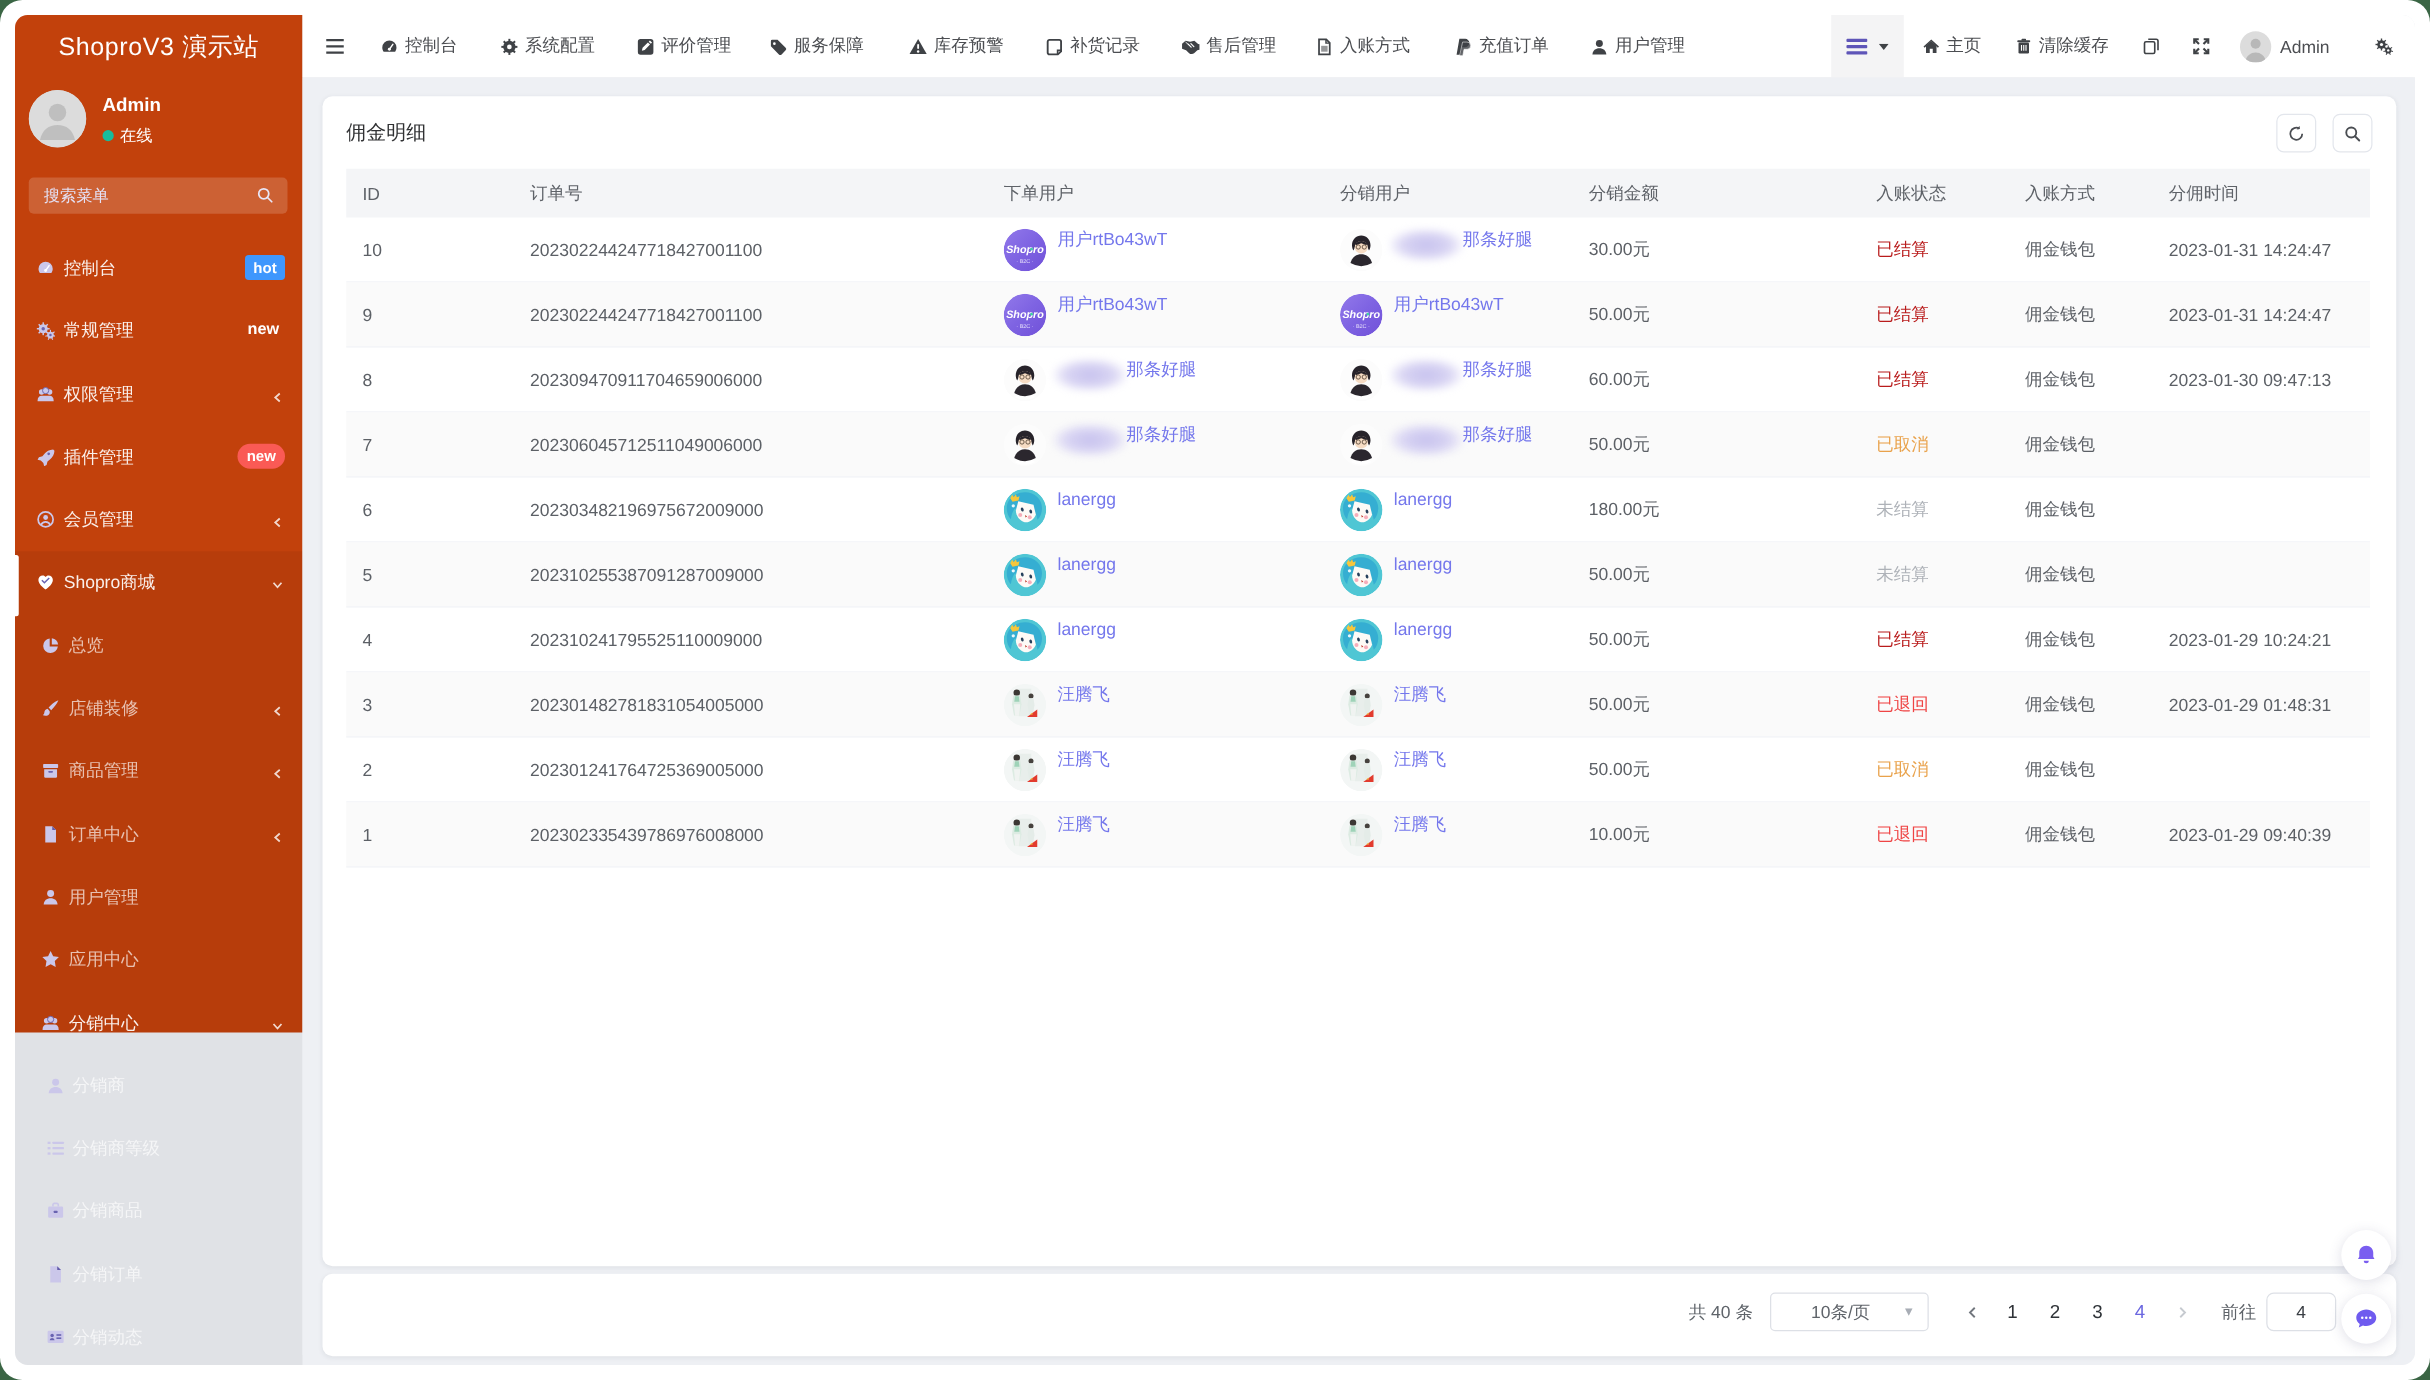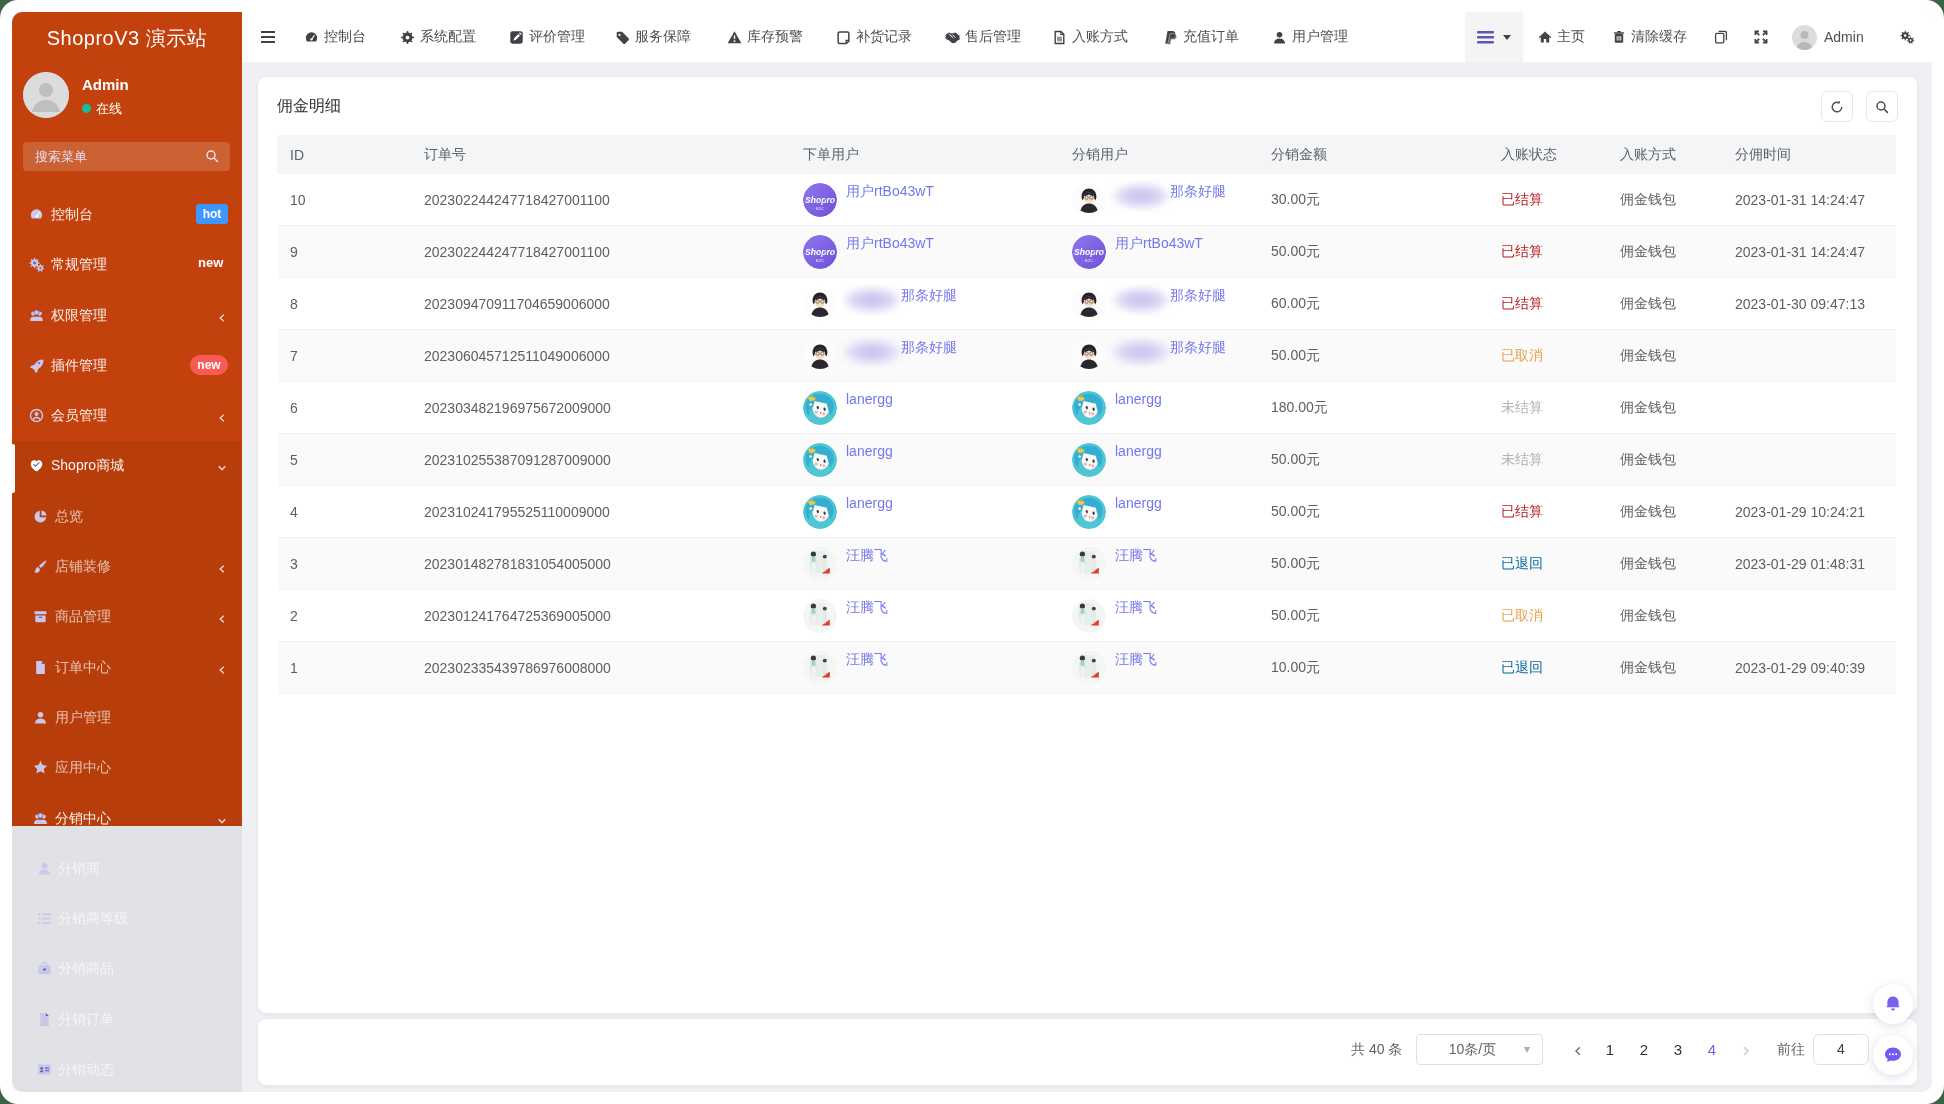--- a/index.html
+++ b/index.html
@@ -47,21 +47,21 @@
 .thead{position:relative;height:39px;background:#f4f5f7;color:#5e6268}
 .trow{position:relative;height:52px;border-bottom:1px solid #f2f4f7}
 .trow.stripe{background:#fafafa}
 .cell{position:absolute;top:0;height:100%;display:flex;align-items:center;white-space:nowrap}
 .c0{left:13px}.c1{left:147px}.c2{left:526px}.c3{left:795px}.c4{left:994px}.c5{left:1224px}.c6{left:1343px}.c7{left:1458px}
 .usr{display:flex;align-items:flex-start}
 .usr svg{border-radius:50%}
 .usr .nm{margin-left:9px;color:#7477ec}
 .blur{width:58px;height:26px;margin-left:6px;border-radius:4px;background:radial-gradient(ellipse at 50% 50%,#c7c2ee 0%,#d8d4f3 45%,rgba(255,255,255,0) 78%);filter:blur(3px)}
 .blur+.nm{margin-left:0 !important}
-.st-ok{color:#b91c1c}.st-cancel{color:#e9a24b}.st-wait{color:#aeb2b8}.st-back{color:#0369a1}
+.st-ok{color:#b91c1c}.st-cancel{color:#e9a24b}.st-wait{color:#aeb2b8}.st-back{color:#ef4444}
 
 .pgr .total{position:absolute;left:1093px;top:22px;font-size:14px;color:#5f646a}
 .pgr .sel{position:absolute;left:1158px;top:15px;width:127px;height:31px;border:1px solid #dde0e6;border-radius:4px;font-size:14px;color:#5f646a;line-height:29px;text-align:center;padding-right:14px}
 .pgr .sel .car{position:absolute;right:12px;top:0;color:#a8adb5;font-size:12px}
 .pgr .pnum{position:absolute;top:15px;height:31px;line-height:31px;font-size:15px;color:#2f3338;text-align:center;width:24px}
 .pgr .pnum svg{vertical-align:middle}
 .pgr .pnum.cur{color:#6b67e0}
 .pgr .pnum.dis{color:#c6cad0}
 .pgr .goto{position:absolute;left:1519px;top:22px;font-size:14px;color:#5f646a}
 .pgr .gin{position:absolute;left:1555px;top:15px;width:56px;height:31px;border:1px solid #dde0e6;border-radius:6px;font-size:14px;color:#3a3e44;text-align:center;line-height:29px}

